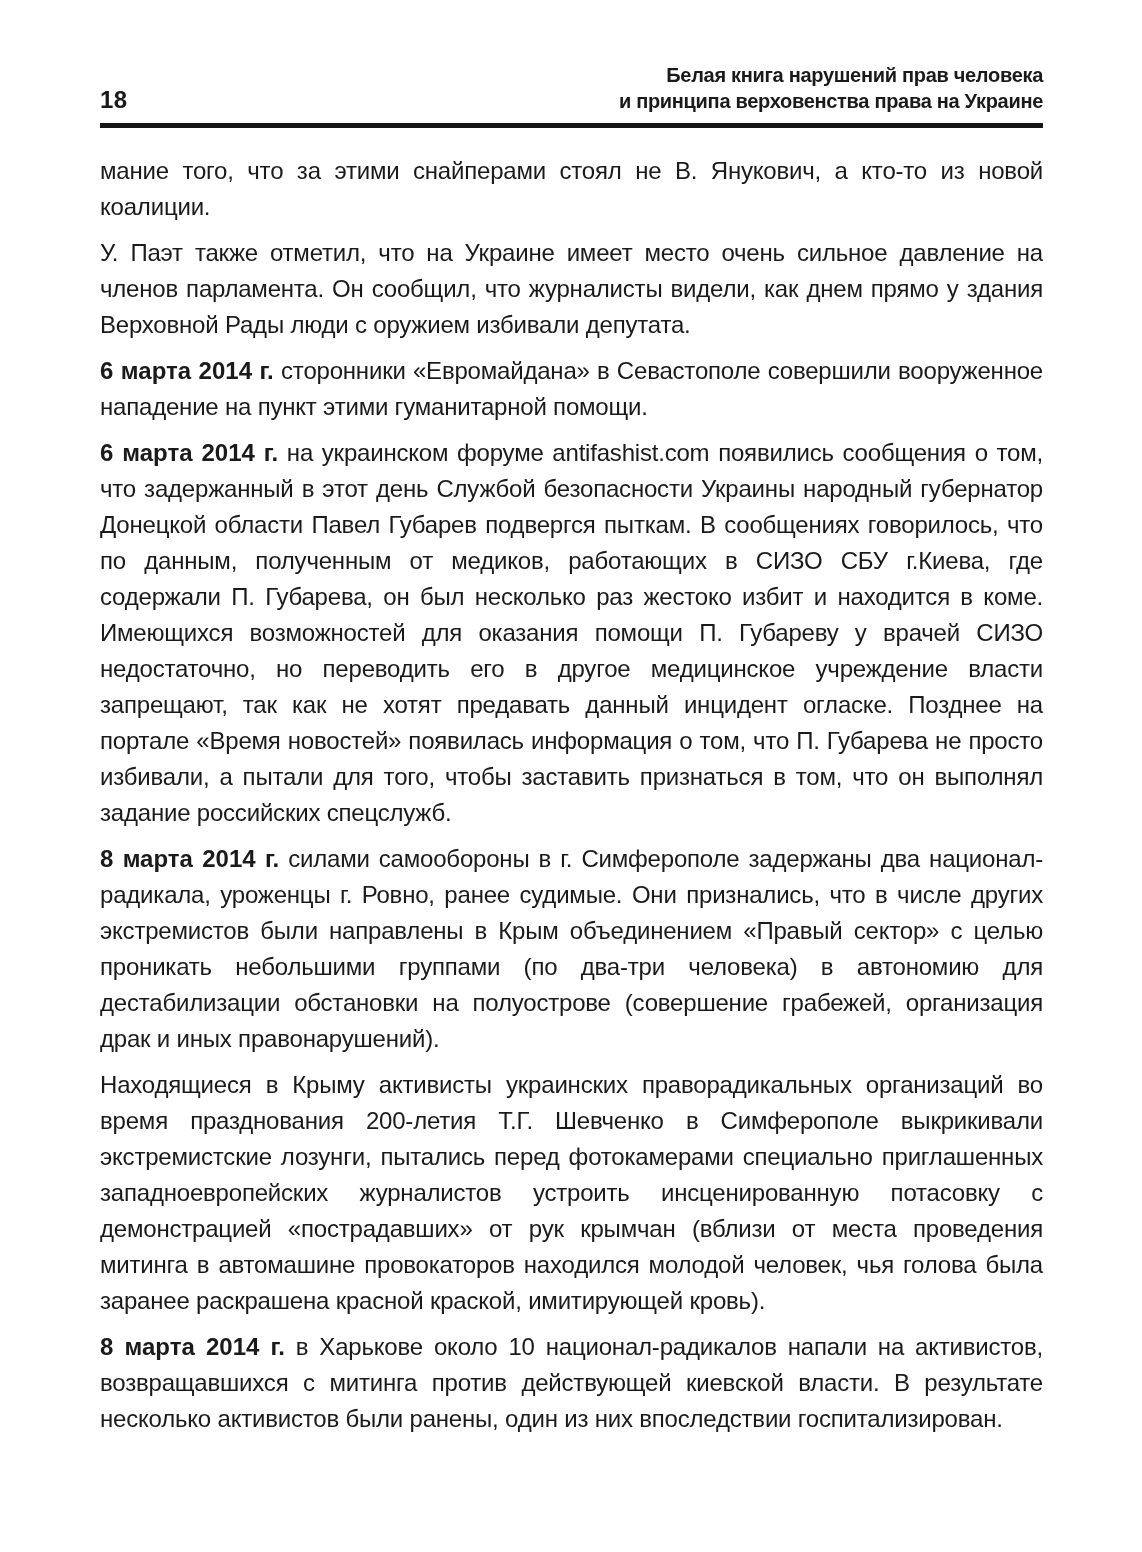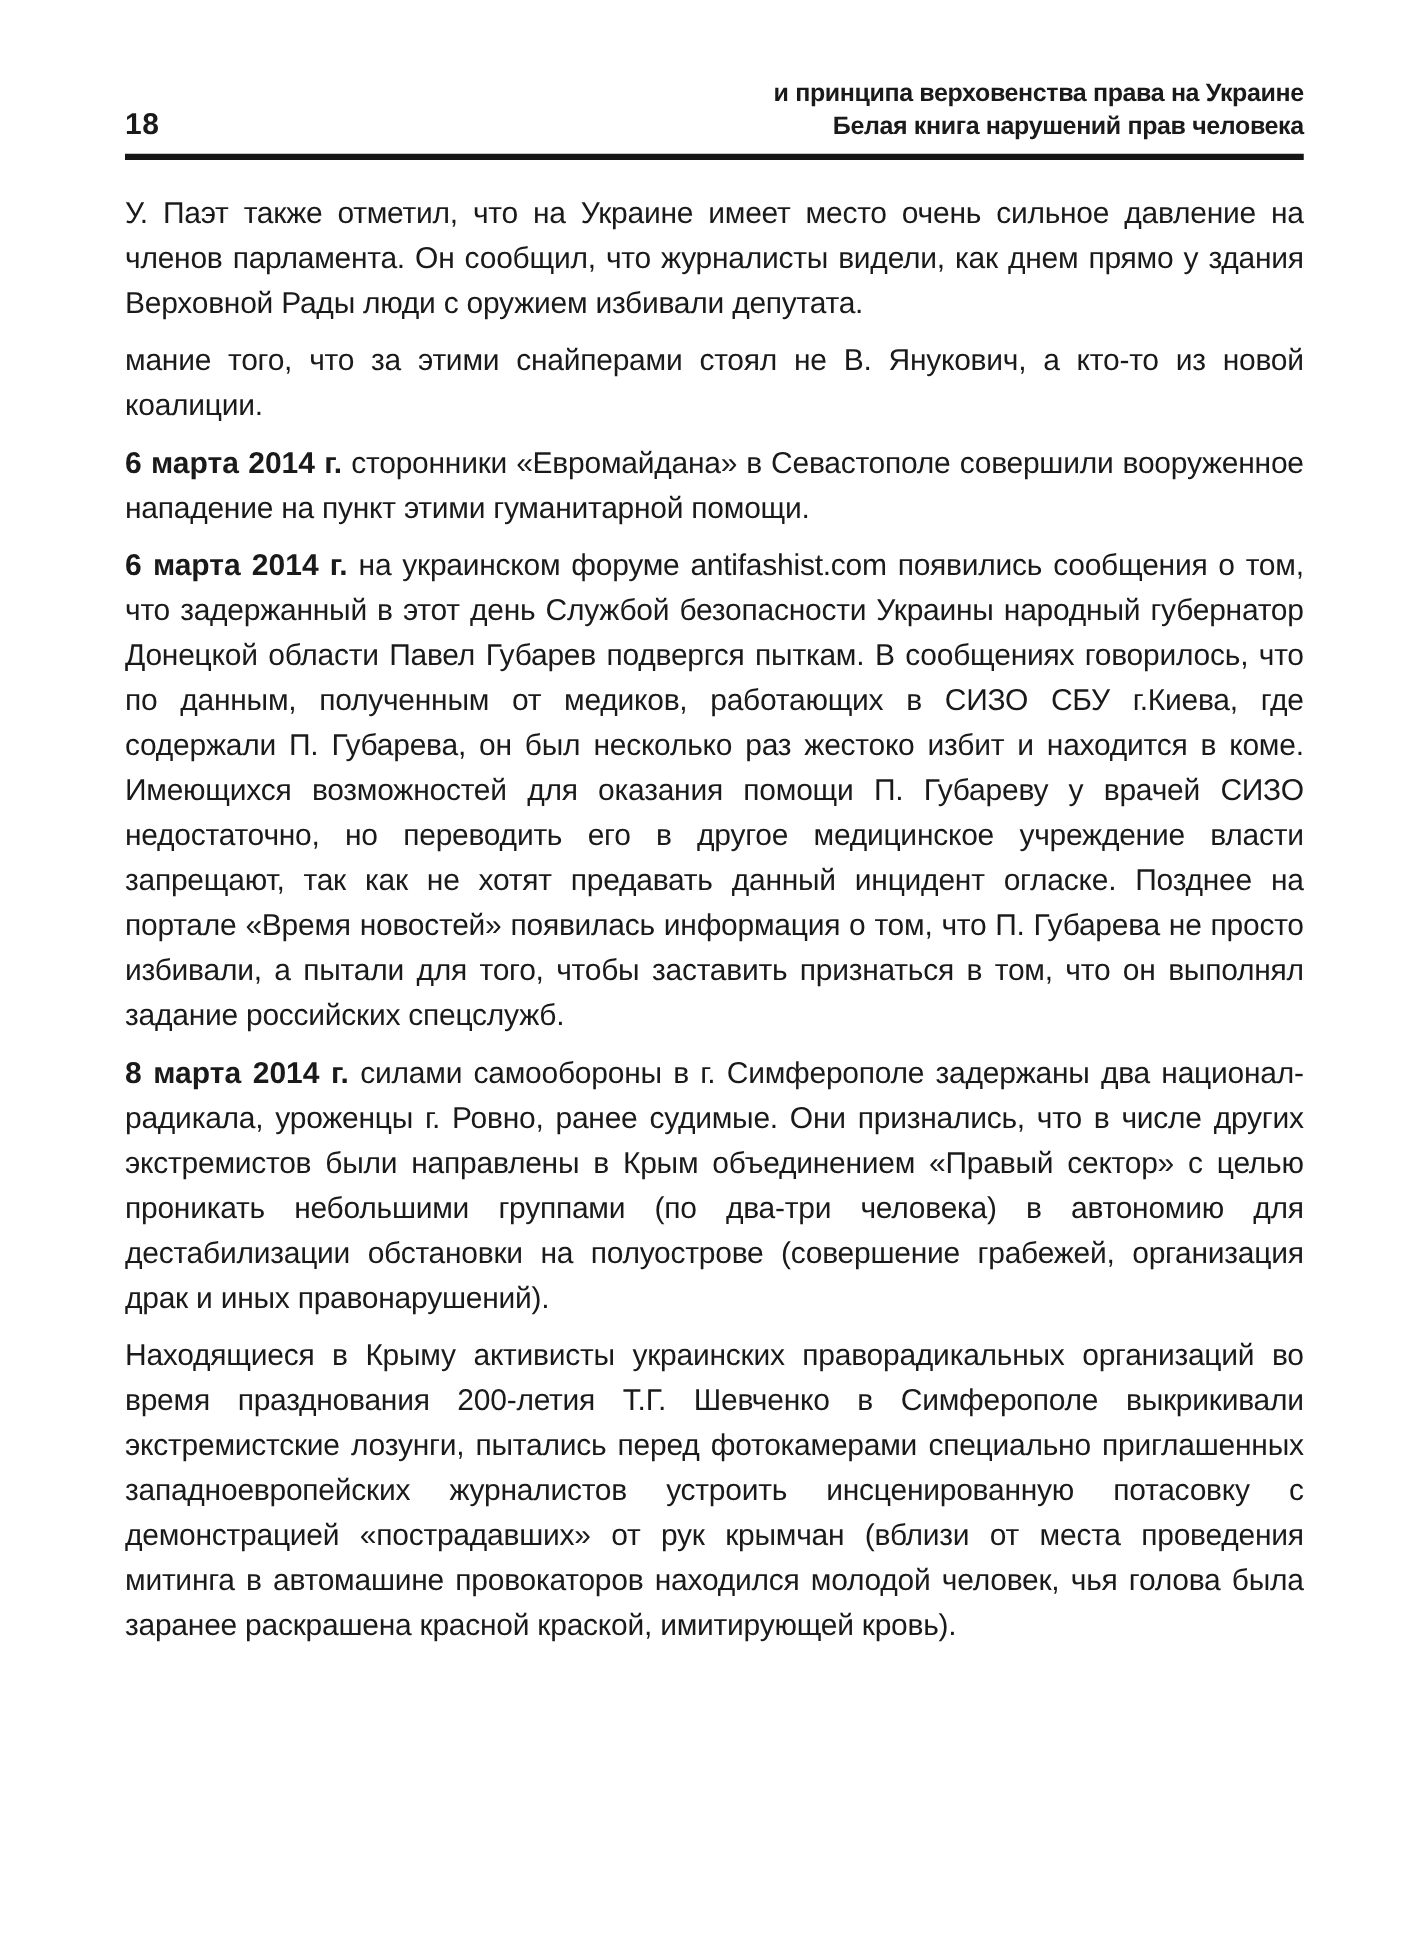--- a/index.html
+++ b/index.html
@@ -67,36 +67,37 @@
   }
 </style>
 </head>
 <body>
 
 <div class="page">
 
   <div class="running-header">
     <div class="page-number">18</div>
     <div class="header-title">
+      <div>Белая книга нарушений прав человека</div>
       <div>и принципа верховенства права на Украине</div>
-      <div>Белая книга нарушений прав человека</div>
     </div>
   </div>
 
   <div class="header-rule"></div>
 
   <div class="content">
 
+    <p><span class="para-date"></span><span>мание того, что за этими снайперами стоял не В. Янукович, а кто-то из новой коалиции.</span></p>
+
     <p><span class="para-date"></span><span>У. Паэт также отметил, что на Украине имеет место очень сильное давление на членов парламента. Он сообщил, что журналисты видели, как днем прямо у здания Верховной Рады люди с оружием избивали депутата.</span></p>
-
-    <p><span class="para-date"></span><span>мание того, что за этими снайперами стоял не В. Янукович, а кто-то из новой коалиции.</span></p>
 
     <p class="dated"><span class="para-date">6 марта 2014 г.</span><span> сторонники «Евромайдана» в Севастополе совершили вооруженное нападение на пункт этими гуманитарной помощи.</span></p>
 
     <p class="dated"><span class="para-date">6 марта 2014 г.</span><span> на украинском форуме antifashist.com появились сообщения о том, что задержанный в этот день Службой безопасности Украины народный губернатор Донецкой области Павел Губарев подвергся пыткам. В сообщениях говорилось, что по данным, полученным от медиков, работающих в СИЗО СБУ г.Киева, где содержали П. Губарева, он был несколько раз жестоко избит и находится в коме. Имеющихся возможностей для оказания помощи П. Губареву у врачей СИЗО недостаточно, но переводить его в другое медицинское учреждение власти запрещают, так как не хотят предавать данный инцидент огласке. Позднее на портале «Время новостей» появилась информация о том, что П. Губарева не просто избивали, а пытали для того, чтобы заставить признаться в том, что он выполнял задание российских спецслужб.</span></p>
 
     <p class="dated"><span class="para-date">8 марта 2014 г.</span><span> силами самообороны в г. Симферополе задержаны два национал-радикала, уроженцы г. Ровно, ранее судимые. Они признались, что в числе других экстремистов были направлены в Крым объединением «Правый сектор» с целью проникать небольшими группами (по два-три человека) в автономию для дестабилизации обстановки на полуострове (совершение грабежей, организация драк и иных правонарушений).</span></p>
 
     <p><span class="para-date"></span><span>Находящиеся в Крыму активисты украинских праворадикальных организаций во время празднования 200-летия Т.Г. Шевченко в Симферополе выкрикивали экстремистские лозунги, пытались перед фотокамерами специально приглашенных западноевропейских журналистов устроить инсценированную потасовку с демонстрацией «пострадавших» от рук крымчан (вблизи от места проведения митинга в автомашине провокаторов находился молодой человек, чья голова была заранее раскрашена красной краской, имитирующей кровь).</span></p>
 
+    <p class="dated"><span class="para-date">8 марта 2014 г.</span><span> в Харькове около 10 национал-радикалов напали на активистов, возвращавшихся с митинга против действующей киевской власти. В результате несколько активистов были ранены, один из них впоследствии госпитализирован.</span></p>
 
   </div>
 </div>
 
 </body></html>

